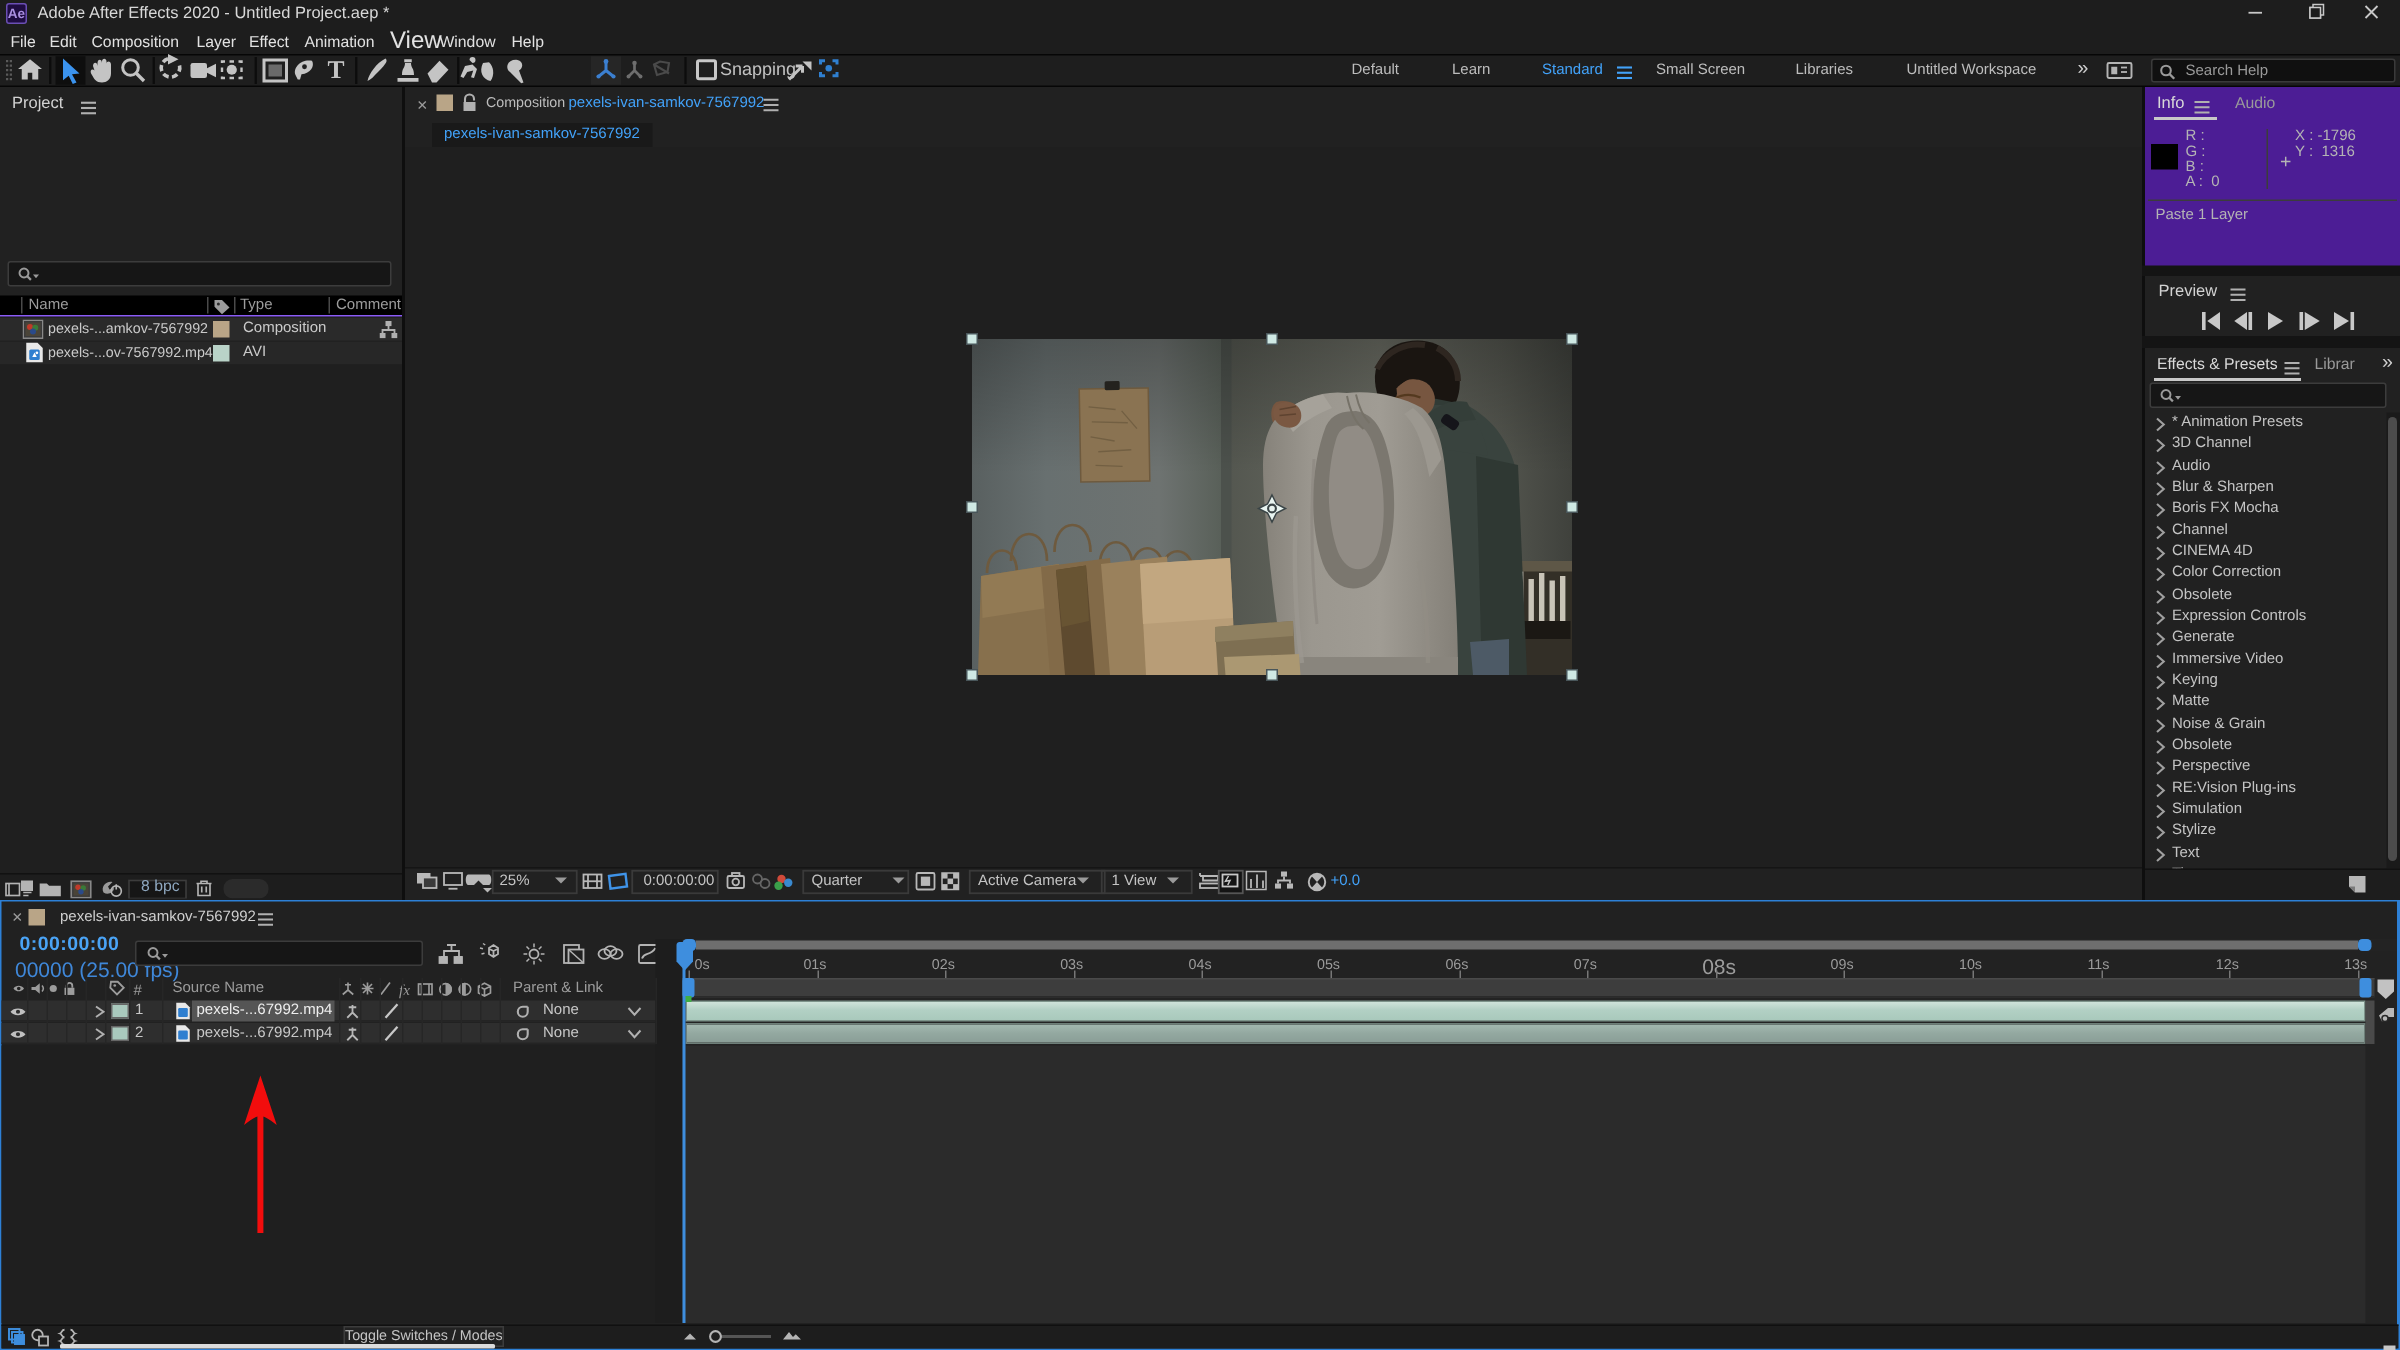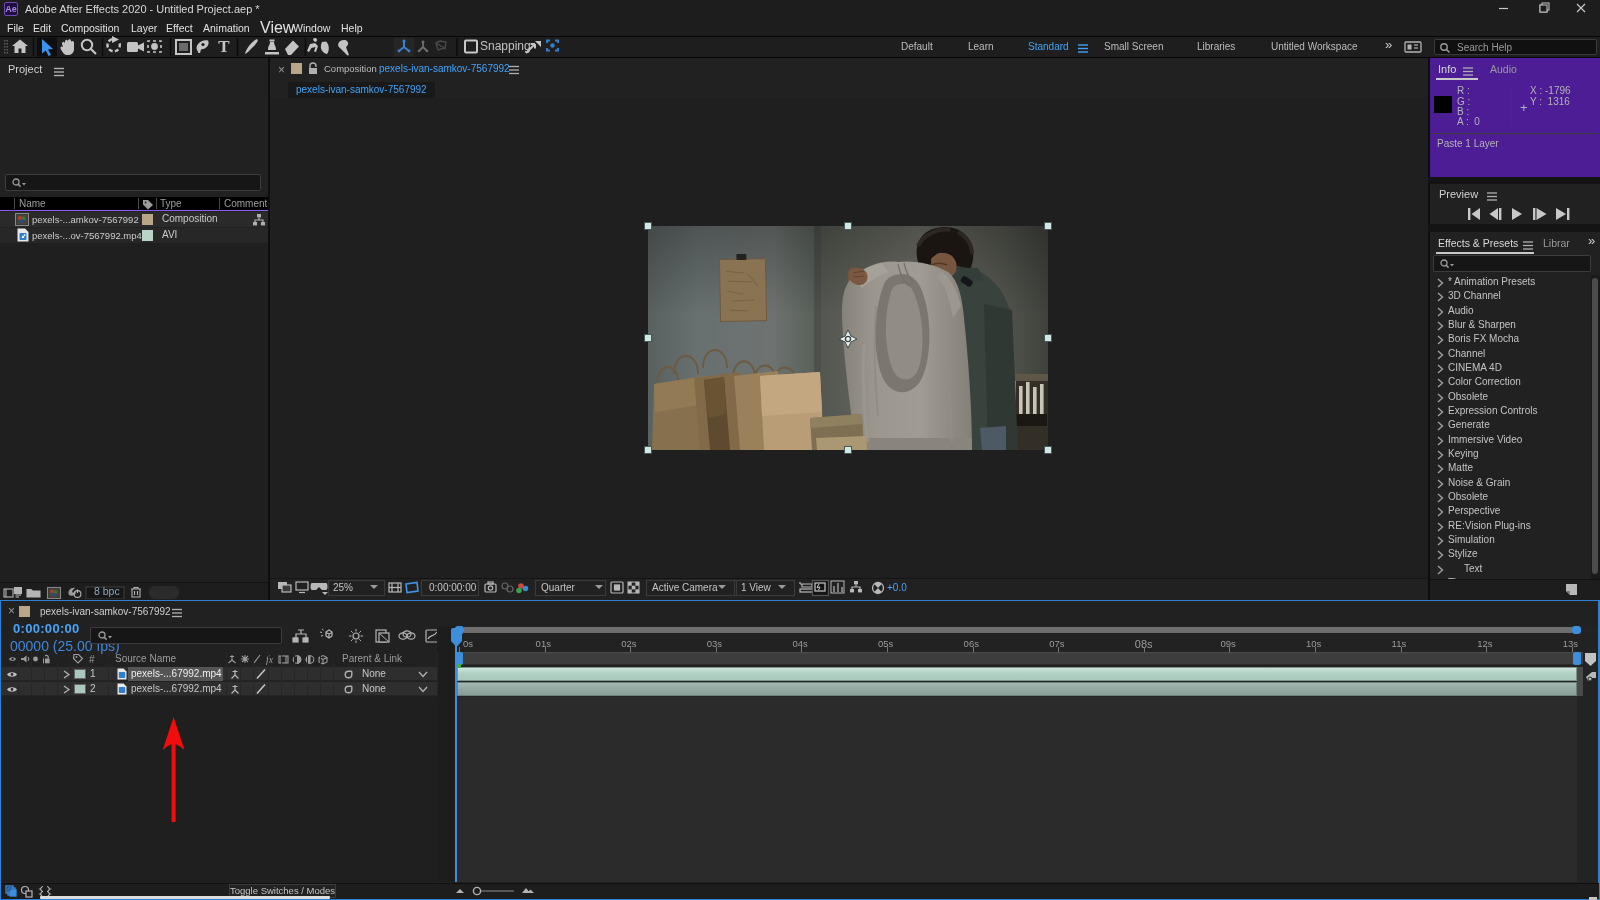--- a/index.html
+++ b/index.html
@@ -639,21 +639,21 @@
       <div class="a" style="left:0;top:273.27px;width:161px;height:14px">
         <svg class="a" style="left:6px;top:2px" width="8" height="10" viewBox="0 0 8 10">
           <path d="M2 1 L6.5 5 L2 9" fill="none" stroke="#a0a0a0" stroke-width="1.4"></path>
         </svg>
         <span class="tx" style="left:18px;top:0px;color:#c4c4c4">Stylize</span>
       </div>
       <div class="a" style="left:0;top:287.6px;width:161px;height:14px">
         <svg class="a" style="left:6px;top:2px" width="8" height="10" viewBox="0 0 8 10">
           <path d="M2 1 L6.5 5 L2 9" fill="none" stroke="#a0a0a0" stroke-width="1.4"></path>
         </svg>
-        <span class="tx" style="left:34px;top:0px;color:#c4c4c4">Text</span>
+        <span class="tx" style="left:18px;top:0px;color:#c4c4c4">Text</span>
       </div>
       <div class="a" style="left:0;top:301.93px;width:161px;height:14px">
         <svg class="a" style="left:6px;top:2px" width="8" height="10" viewBox="0 0 8 10">
           <path d="M2 1 L6.5 5 L2 9" fill="none" stroke="#a0a0a0" stroke-width="1.4"></path>
         </svg>
         <span class="tx" style="left:18px;top:0px;color:#c4c4c4">Time</span>
       </div>
     </div>
  <div class="a" style="left:161px;top:43px;width:9px;height:304px;background:#1a1a1a"></div>
  <div class="a" style="left:162px;top:46px;width:6px;height:296px;background:#4c4c4c;border-radius:3px"></div>
@@ -855,21 +855,21 @@
     <span class="tx" style="left:706.8px;top:638px;color:#9c9c9c;font-size:9.5px">03s</span>
     <div class="a" style="left:715.8px;top:647px;width:1px;height:5px;background:#777"></div>
     <span class="tx" style="left:792.4px;top:638px;color:#9c9c9c;font-size:9.5px">04s</span>
     <div class="a" style="left:801.4px;top:647px;width:1px;height:5px;background:#777"></div>
     <span class="tx" style="left:878px;top:638px;color:#9c9c9c;font-size:9.5px">05s</span>
     <div class="a" style="left:887px;top:647px;width:1px;height:5px;background:#777"></div>
     <span class="tx" style="left:963.5999999999999px;top:638px;color:#9c9c9c;font-size:9.5px">06s</span>
     <div class="a" style="left:972.5999999999999px;top:647px;width:1px;height:5px;background:#777"></div>
     <span class="tx" style="left:1049.1999999999998px;top:638px;color:#9c9c9c;font-size:9.5px">07s</span>
     <div class="a" style="left:1058.1999999999998px;top:647px;width:1px;height:5px;background:#777"></div>
-    <span class="tx" style="left:1134.8px;top:638px;color:#9c9c9c;font-size:11px">08s</span>
+    <span class="tx" style="left:1134.8px;top:638px;color:#9c9c9c;font-size:14px">08s</span>
     <div class="a" style="left:1143.8px;top:647px;width:1px;height:5px;background:#777"></div>
     <span class="tx" style="left:1220.4px;top:638px;color:#9c9c9c;font-size:9.5px">09s</span>
     <div class="a" style="left:1229.4px;top:647px;width:1px;height:5px;background:#777"></div>
     <span class="tx" style="left:1306px;top:638px;color:#9c9c9c;font-size:9.5px">10s</span>
     <div class="a" style="left:1315px;top:647px;width:1px;height:5px;background:#777"></div>
     <span class="tx" style="left:1391.6px;top:638px;color:#9c9c9c;font-size:9.5px">11s</span>
     <div class="a" style="left:1400.6px;top:647px;width:1px;height:5px;background:#777"></div>
     <span class="tx" style="left:1477.1999999999998px;top:638px;color:#9c9c9c;font-size:9.5px">12s</span>
     <div class="a" style="left:1486.1999999999998px;top:647px;width:1px;height:5px;background:#777"></div>
     <span class="tx" style="left:1562.8px;top:638px;color:#9c9c9c;font-size:9.5px">13s</span>

